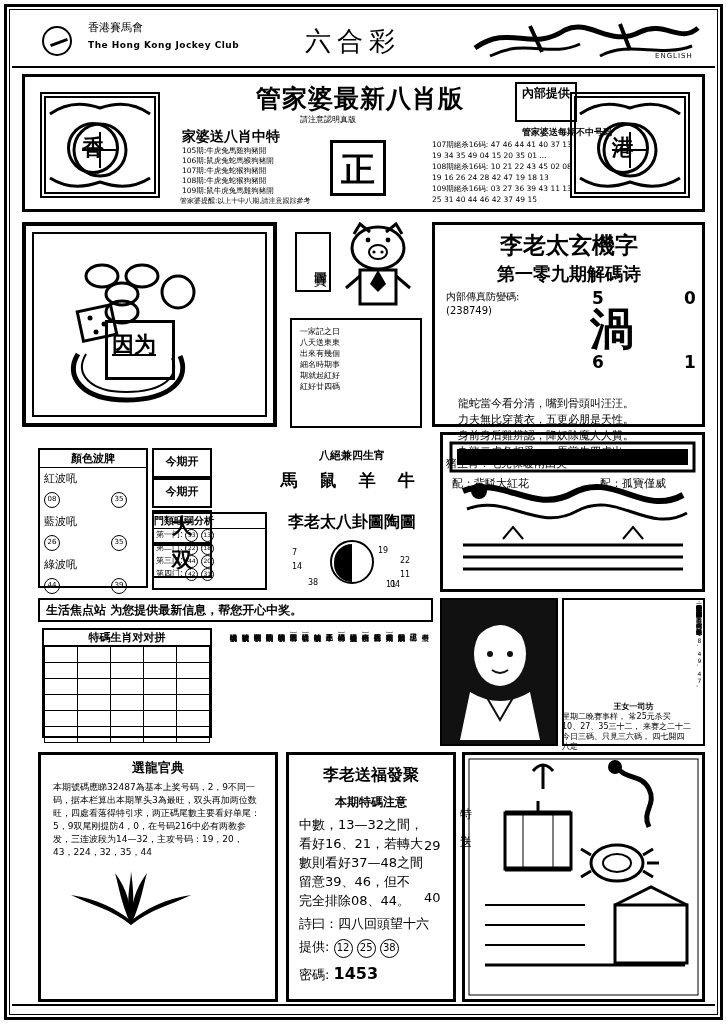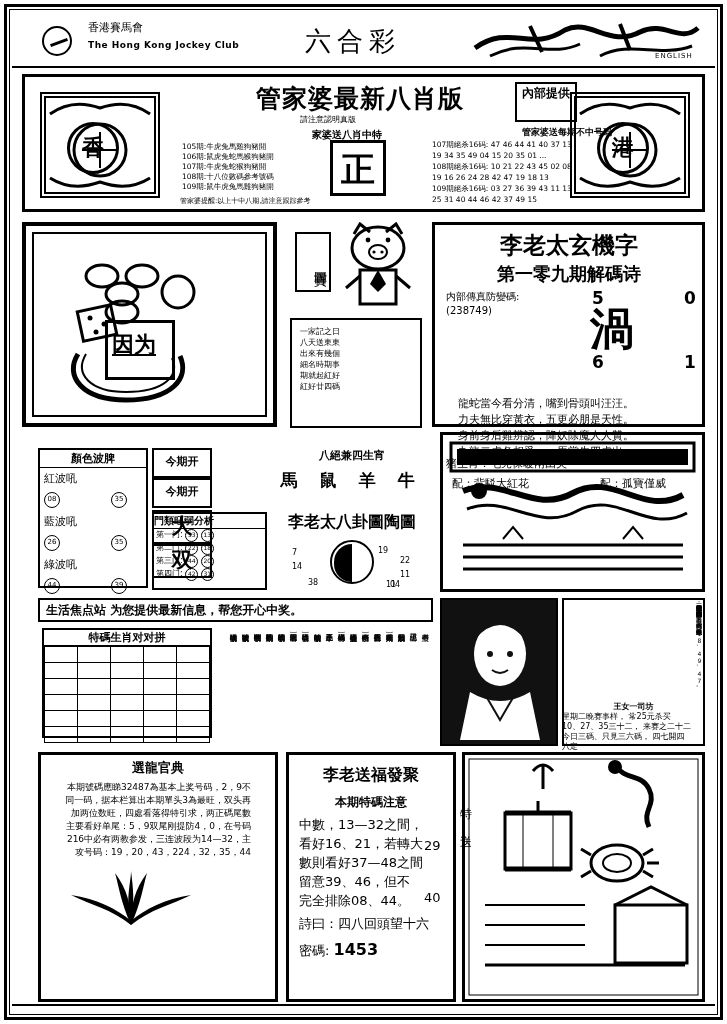--- a/index.html
+++ b/index.html
@@ -23,21 +23,21 @@
   .hk2{left:88px;top:40px;font-size:9px;letter-spacing:.5px;}
   .sixmark{left:305px;top:24px;font-size:26px;letter-spacing:6px;}
   .eng{left:655px;top:52px;font-size:7px;letter-spacing:1px;}
   .brush{left:470px;top:18px;width:230px;height:42px;}
 
   
   .banner{left:22px;top:74px;width:683px;height:138px;border:3px solid #000;background:#fff;}
   .ban-title{left:180px;top:82px;width:360px;font-size:25px;font-weight:bold;letter-spacing:1px;}
   .ban-sub{left:300px;top:114px;font-size:8px;}
   .ban-left{left:182px;top:128px;width:200px;}
-  .ban-left .t{font-size:10px;font-weight:bold;text-align:right;}
+  .ban-left .t{font-size:14px;font-weight:bold;text-align:left;}
   .ban-left .l{font-size:7.5px;line-height:10px;}
   .zheng{left:330px;top:140px;width:56px;height:56px;border:3px solid #000;font-size:34px;font-weight:bold;text-align:center;line-height:52px;}
   .ban-right{left:432px;top:126px;width:270px;}
   .ban-right .t{font-size:9px;font-weight:bold;text-align:center;}
   .ban-right .l{font-size:7.5px;line-height:11px;}
   .inner-box{left:515px;top:82px;width:62px;height:40px;border:2px solid #000;text-align:center;font-size:12px;font-weight:bold;line-height:18px;}
   .coin{width:52px;height:52px;border:3px solid #000;border-radius:50%;text-align:center;font-size:22px;font-weight:bold;line-height:46px;}
   .ban-orn-l{left:40px;top:92px;width:120px;height:106px;border:2px solid #000;}
   .ban-orn-r{left:570px;top:92px;width:120px;height:106px;border:2px solid #000;}
 
@@ -104,21 +104,21 @@
 
   
   .ladybox{left:440px;top:598px;width:118px;height:148px;border:2px solid #000;}
   .txtbox{left:562px;top:598px;width:143px;height:148px;border:2px solid #000;}
   .txtbox .c{font-size:6px;line-height:8px;writing-mode:vertical-rl;text-orientation:upright;height:110px;float:right;margin-left:1px;}
   .wangnv{left:562px;top:700px;width:143px;font-size:8px;line-height:10px;}
 
   
   .botl{left:38px;top:752px;width:240px;height:250px;border:3px solid #000;}
   .botl .hd{text-align:center;font-size:13px;font-weight:bold;margin-top:4px;}
-  .botl .body{font-size:9px;line-height:13px;padding:4px 24px;text-align:right;}
+  .botl .body{font-size:9px;line-height:13px;padding:4px 12px;}
 
   
   .botm{left:286px;top:752px;width:170px;height:250px;border:3px solid #000;}
   .botm .hd{text-align:center;font-size:16px;font-weight:bold;margin-top:10px;}
   .botm .sub{text-align:center;font-size:12px;font-weight:bold;margin-top:8px;}
   .botm .lines{font-size:13px;line-height:19px;padding:4px 10px;}
   .botm .poem{font-size:13px;padding-left:10px;line-height:20px;}
   .cball{display:inline-block;width:17px;height:17px;border:1.5px solid #000;border-radius:50%;font-size:10px;line-height:15px;text-align:center;}
   .code{font-size:16px;font-weight:bold;}
 
@@ -179,21 +179,21 @@
   <div class="abs ban-title ser ctr">管家婆最新八肖版</div>
   <div class="abs ban-sub">請注意認明真版</div>
   <div class="abs inner-box">內部提供</div>
   <div class="abs zheng ser">正</div>
 
   <div class="abs ban-left">
     <div class="t">家婆送八肖中特</div>
     <div class="l">105期:牛虎兔馬雞狗豬開</div>
     <div class="l">106期:鼠虎兔蛇馬猴狗豬開</div>
     <div class="l">107期:牛虎兔蛇猴狗豬開</div>
-    <div class="l">108期:十八位數碼參考號碼</div>
+    <div class="l">108期:牛虎兔蛇猴狗豬開</div>
     <div class="l">109期:鼠牛虎兔馬雞狗豬開</div>
   </div>
   <div class="abs" style="left:180px;top:196px;width:250px;font-size:7px;">管家婆提醒:以上十中八期,請注意跟踪參考</div>
 
   <div class="abs ban-right">
     <div class="t">管家婆送每期不中号码</div>
     <div class="l">107期絕杀16码: 47 46 44 41 40 37 13</div>
     <div class="l">19 34 35 49 04 15 20 35 01 ...</div>
     <div class="l">108期絕杀16码: 10 21 22 43 45 02 08</div>
     <div class="l">19 16 26 24 28 42 47 19 18 13</div>
@@ -477,20 +477,26 @@
     <div class="hd ser">李老送福發聚</div>
     <div class="sub">本期特碼注意</div>
     <div class="lines">
       <div>中數，13—32之間，</div>
       <div>看好16、21，若轉大</div>
       <div>數則看好37—48之間</div>
       <div>留意39、46，但不</div>
       <div>完全排除08、44。</div>
     </div>
     <div class="poem">詩曰：四八回頭望十六</div>
+    <div style="padding-left:10px;margin-top:4px;font-size:13px;">
+      <span>提供:</span>
+      <span class="cball">12</span>
+      <span class="cball">25</span>
+      <span class="cball">38</span>
+    </div>
     <div style="padding-left:10px;margin-top:6px;font-size:13px;">
       <span>密碼:</span>
       <span class="code">1453</span>
     </div>
   </div>
 
   <div class="abs rside">
     <div>特送</div>
   </div>
   <div class="abs" style="left:424px;top:838px;font-size:13px;">29</div>

